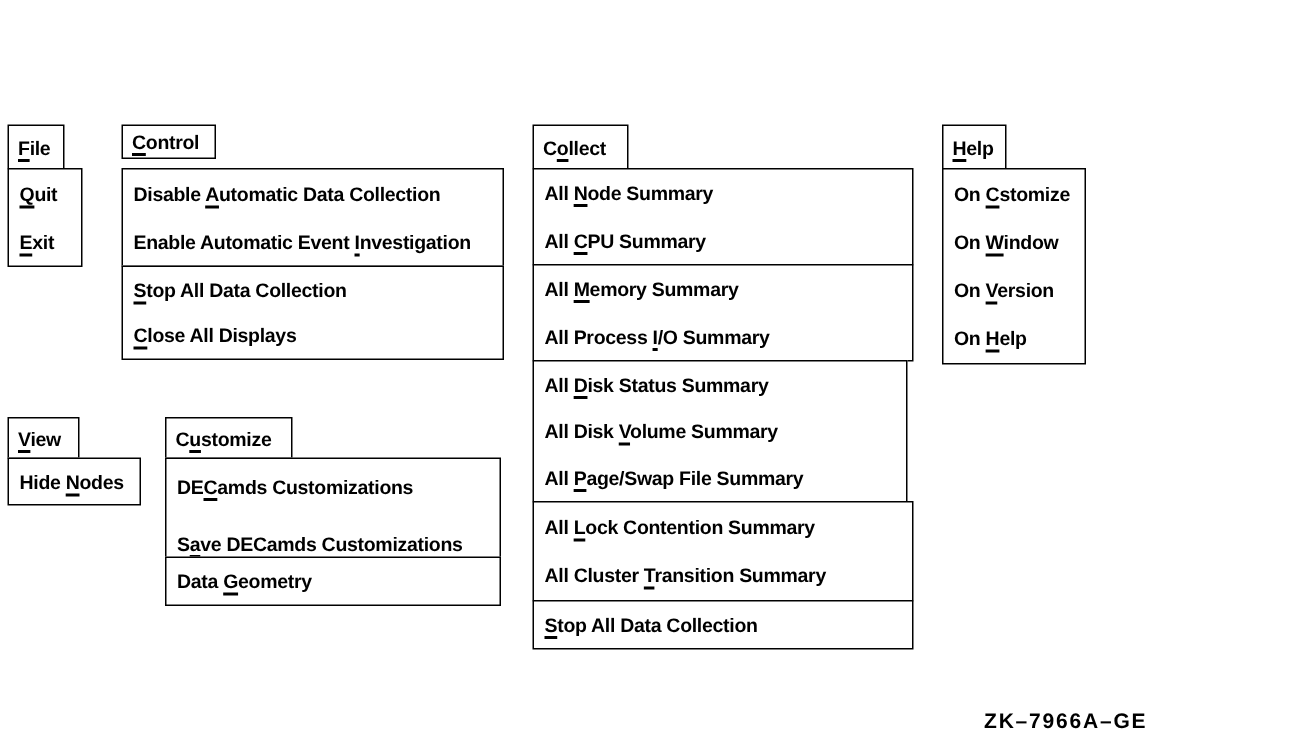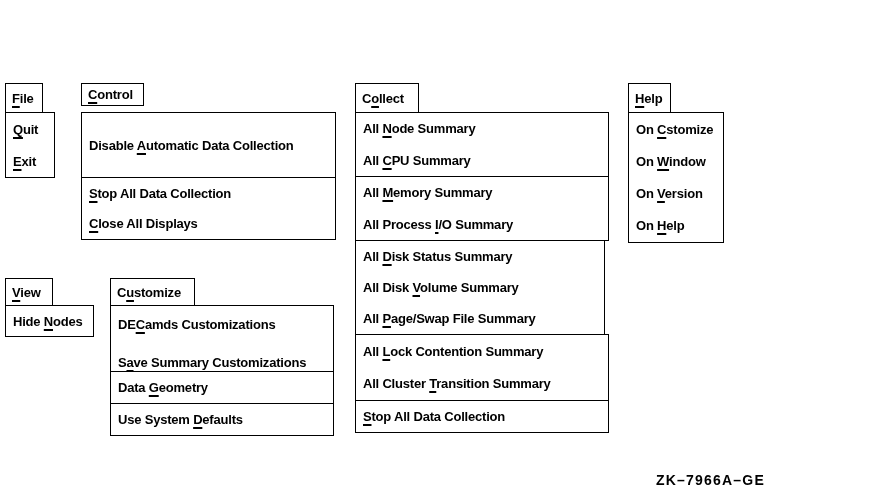--- a/index.html
+++ b/index.html
@@ -70,20 +70,23 @@
         <span class="lbl"><span></span><span class="mn">E</span><span>xit</span></span>
       </div>
   </div>
 
   <div class="box title" style="left:81px;top:83px;width:63px;height:23px">
       <span class="lbl"><span></span><span class="mn">C</span><span>ontrol</span></span>
     </div>
   <div class="box grp" style="left:81px;top:112px;width:255px;height:66px">
     <div class="row">
         <span class="lbl"><span>Disable </span><span class="mn">A</span><span>utomatic Data Collection</span></span>
+      </div>
+    <div class="row">
+        <span class="lbl"><span>Enable Automatic Event </span><span class="mn">I</span><span>nvestigation</span></span>
       </div>
   </div>
   <div class="box grp" style="left:81px;top:177px;width:255px;height:63px">
     <div class="row">
         <span class="lbl"><span></span><span class="mn">S</span><span>top All Data Collection</span></span>
       </div>
     <div class="row">
         <span class="lbl"><span></span><span class="mn">C</span><span>lose All Displays</span></span>
       </div>
   </div>
@@ -160,29 +163,24 @@
   </div>
 
   <div class="box title" style="left:110px;top:278px;width:85px;height:28px">
       <span class="lbl"><span>C</span><span class="mn">u</span><span>stomize</span></span>
     </div>
   <div class="box grp" style="left:110px;top:305px;width:224px;height:77px">
     <div class="row">
         <span class="lbl"><span>DE</span><span class="mn">C</span><span>amds Customizations</span></span>
       </div>
     <div class="row">
-        <span class="lbl"><span>S</span><span class="mn">a</span><span>ve Summary Customizations</span></span>
+        <span class="lbl"><span>S</span><span class="mn">a</span><span>ve DECamds Customizations</span></span>
       </div>
   </div>
   <div class="box grp" style="left:110px;top:371px;width:224px;height:33px">
     <div class="row">
         <span class="lbl"><span>Data </span><span class="mn">G</span><span>eometry</span></span>
-      </div>
-  </div>
-  <div class="box grp" style="left:110px;top:403px;width:224px;height:33px">
-    <div class="row">
-        <span class="lbl"><span>Use System </span><span class="mn">D</span><span>efaults</span></span>
       </div>
   </div>
 
   <div class="fig">ZK–7966A–GE</div>
 
 </div>
 
 </body></html>

